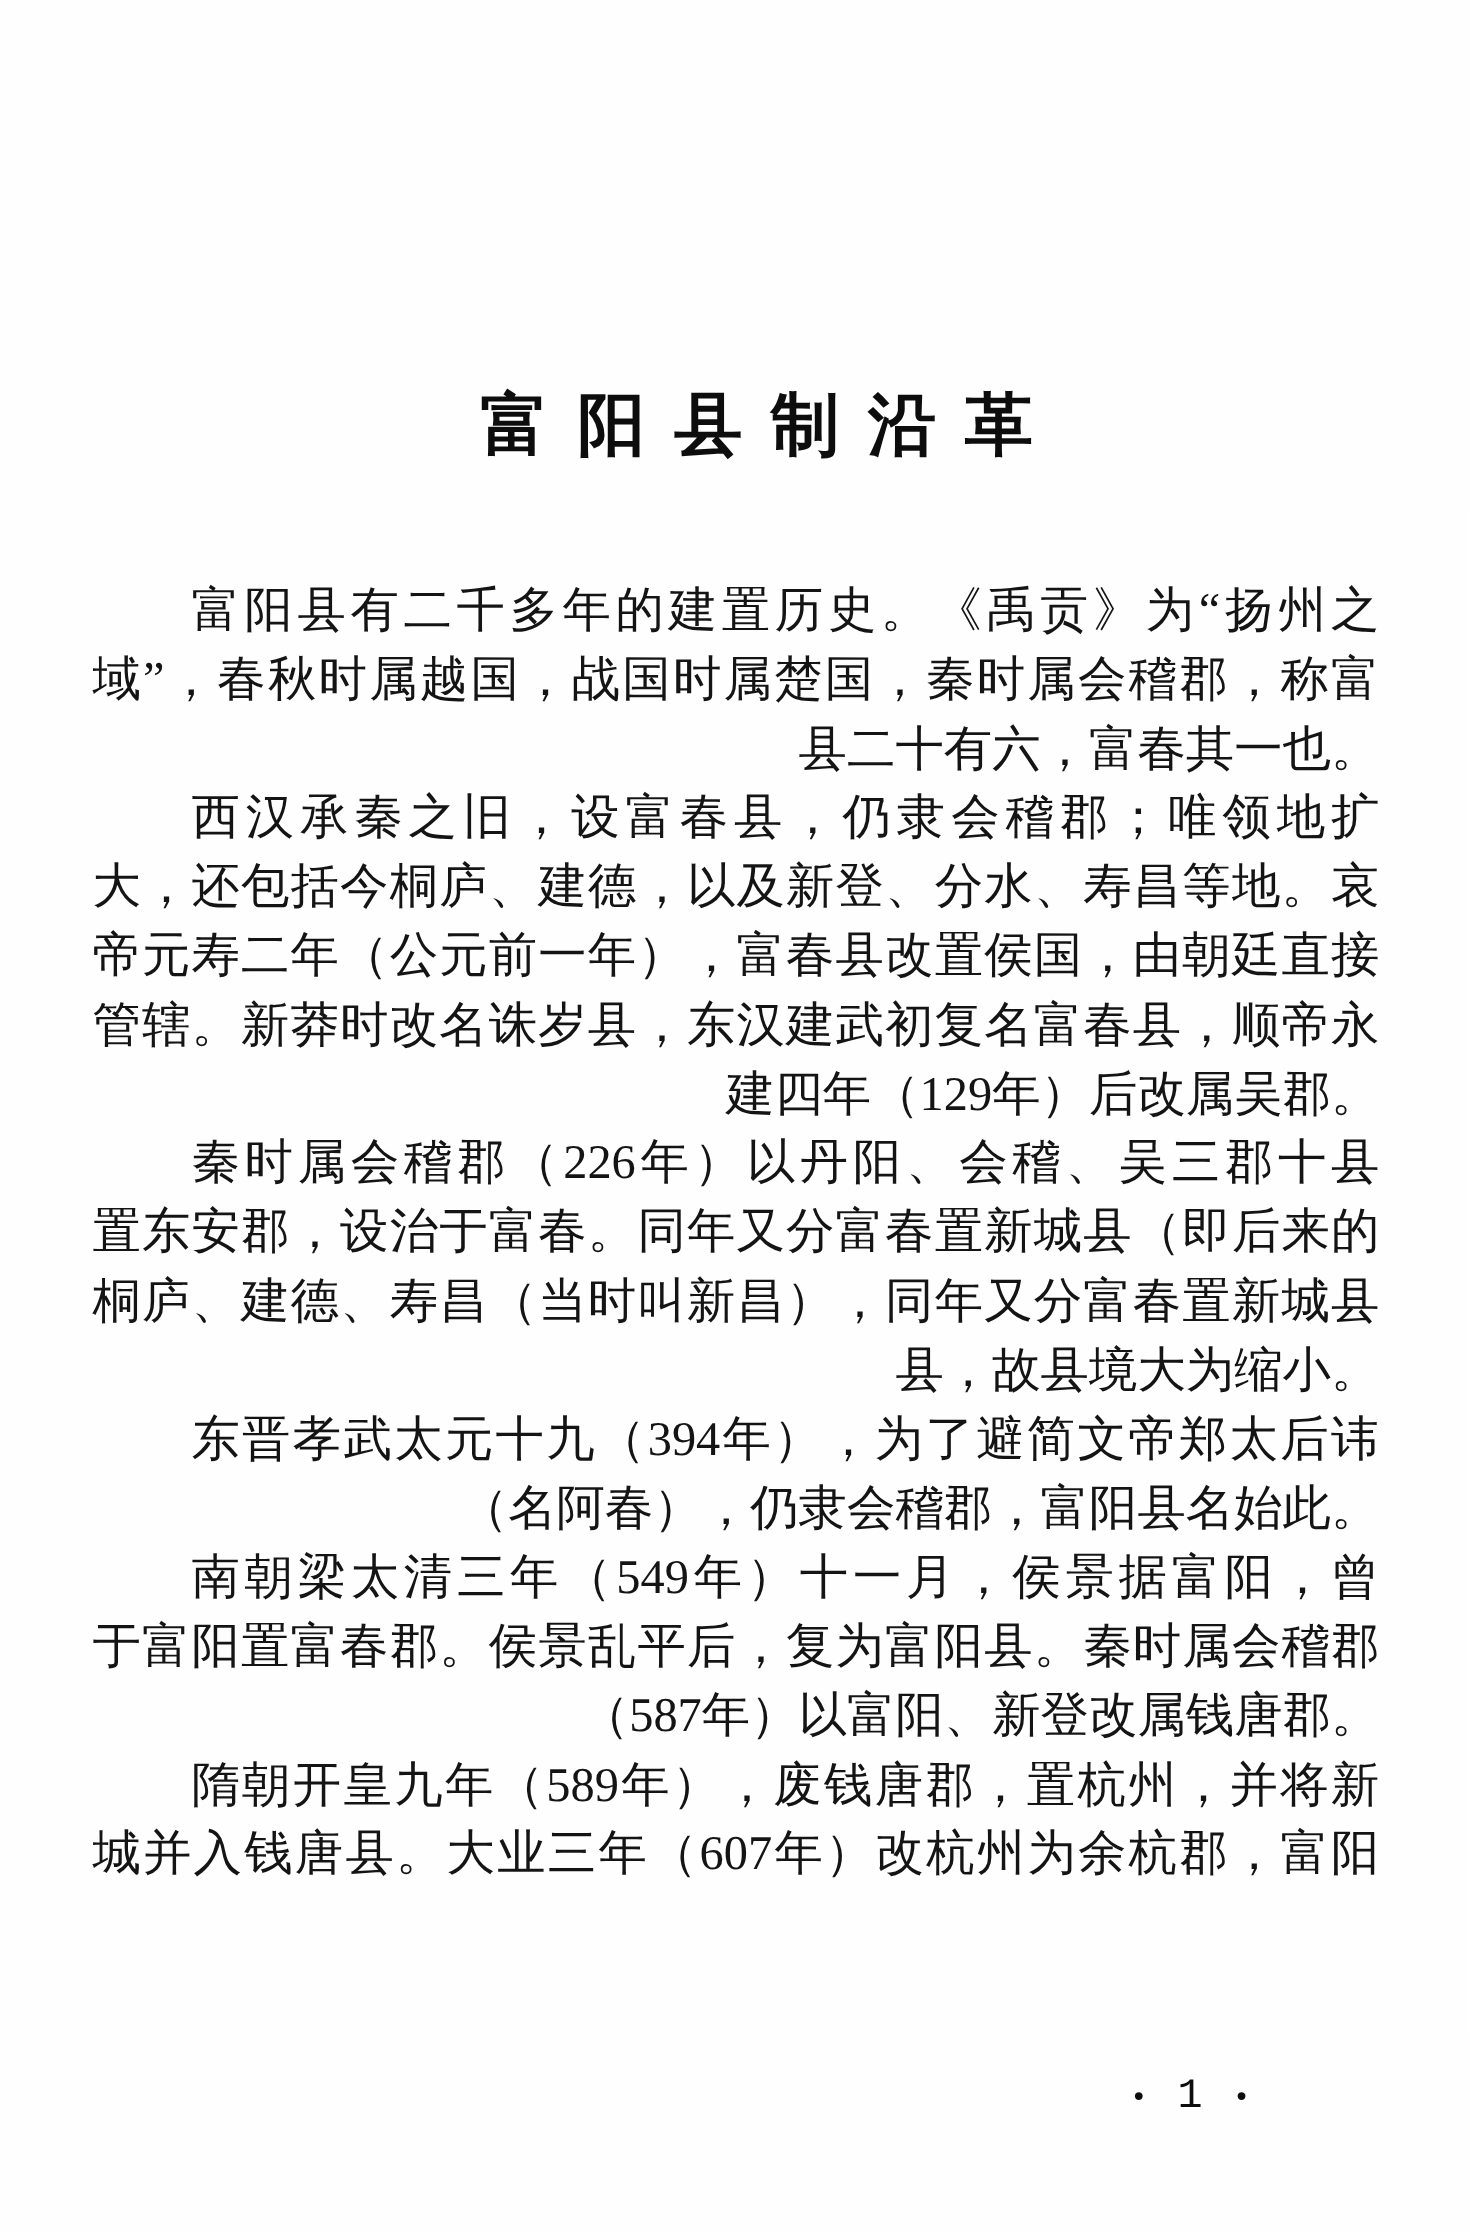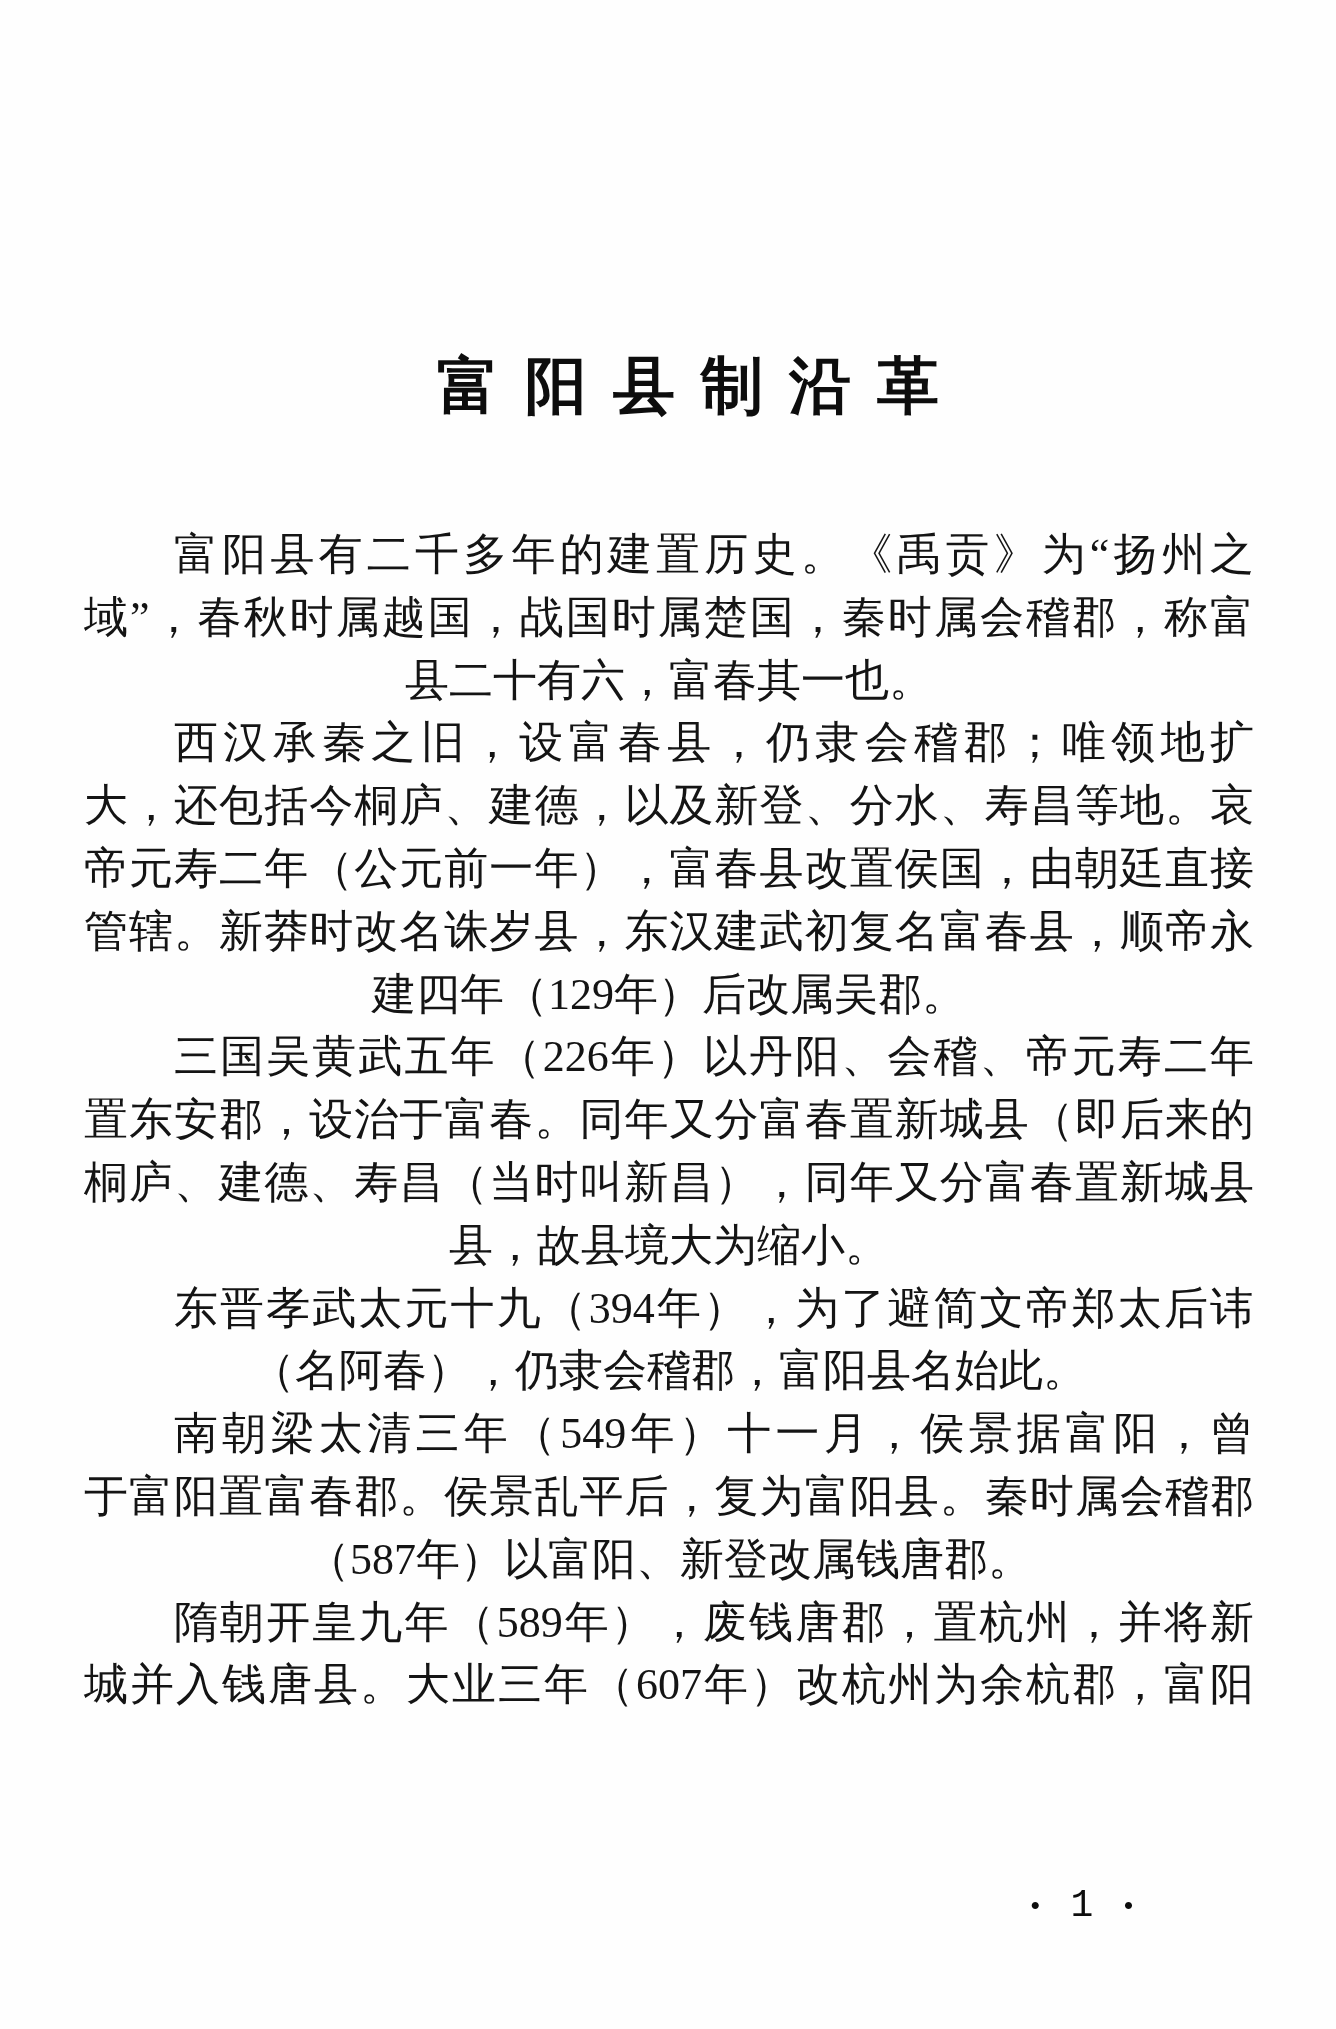--- a/index.html
+++ b/index.html
@@ -36,21 +36,21 @@
     top: 524px;
     left: 84px;
     width: 1170px;
   }
   .line {
     height: 62.8px;
     line-height: 62.8px;
     font-size: 44px;
     color: #141414;
     white-space: nowrap;
-    text-align: center;
+    text-align: right;
   }
   .line.justify {
     white-space: normal;
     text-align: justify;
     text-align-last: justify;
     text-justify: inter-character;
   }
   .line.indent {
     text-indent: 90px;
   }
@@ -82,21 +82,21 @@
 
   <div class="text-block">
       <div class="line indent justify">富阳县有二千多年的建置历史。《禹贡》为“扬州之</div>
       <div class="line justify">域”，春秋时属越国，战国时属楚国，秦时属会稽郡，称富</div>
       <div class="line">县二十有六，富春其一也。</div>
       <div class="line indent justify">西汉承秦之旧，设富春县，仍隶会稽郡；唯领地扩</div>
       <div class="line justify">大，还包括今桐庐、建德，以及新登、分水、寿昌等地。哀</div>
       <div class="line justify">帝元寿二年（公元前一年），富春县改置侯国，由朝廷直接</div>
       <div class="line justify">管辖。新莽时改名诛岁县，东汉建武初复名富春县，顺帝永</div>
       <div class="line">建四年（129年）后改属吴郡。</div>
-      <div class="line indent justify">三国吴黄武五年（226年）以丹阳、会稽、帝元寿二年</div>
+      <div class="line indent justify">秦时属会稽郡（226年）以丹阳、会稽、吴三郡十县</div>
       <div class="line justify">置东安郡，设治于富春。同年又分富春置新城县（即后来的</div>
       <div class="line justify">桐庐、建德、寿昌（当时叫新昌），同年又分富春置新城县</div>
       <div class="line">县，故县境大为缩小。</div>
       <div class="line indent justify">东晋孝武太元十九（394年），为了避简文帝郑太后讳</div>
       <div class="line">（名阿春），仍隶会稽郡，富阳县名始此。</div>
       <div class="line indent justify">南朝梁太清三年（549年）十一月，侯景据富阳，曾</div>
       <div class="line justify">于富阳置富春郡。侯景乱平后，复为富阳县。秦时属会稽郡</div>
       <div class="line">（587年）以富阳、新登改属钱唐郡。</div>
       <div class="line indent justify">隋朝开皇九年（589年），废钱唐郡，置杭州，并将新</div>
       <div class="line justify">城并入钱唐县。大业三年（607年）改杭州为余杭郡，富阳</div>

